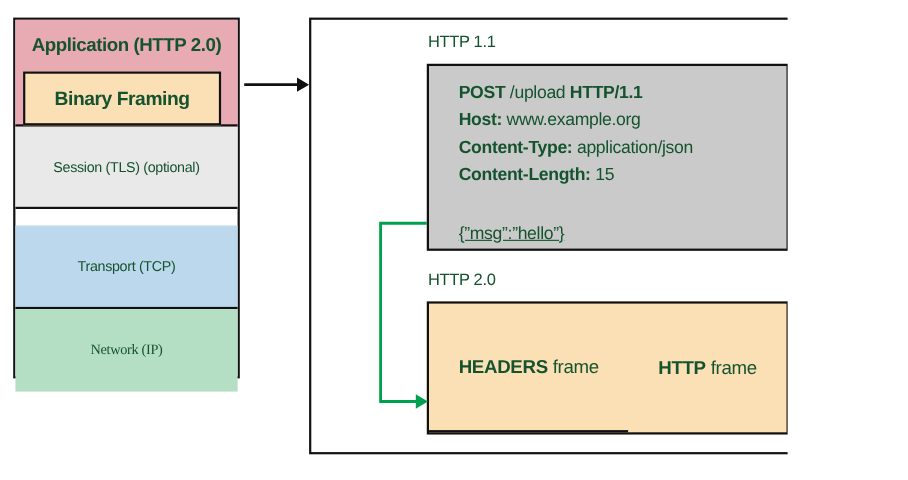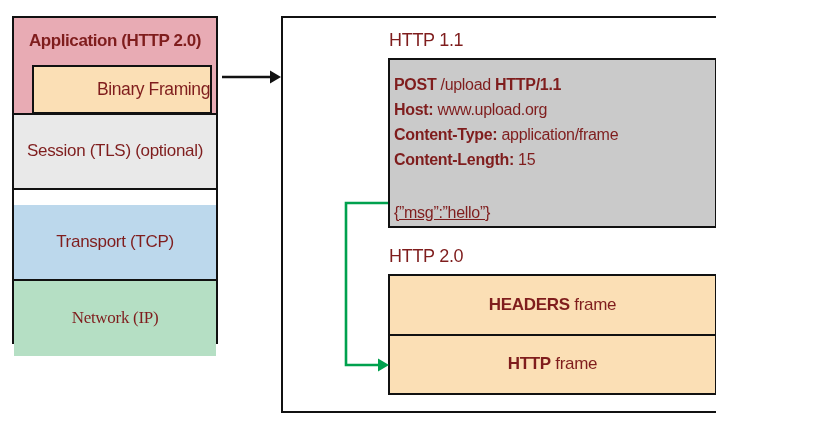--- a/index.html
+++ b/index.html
@@ -1,76 +1,76 @@
 <!DOCTYPE html>
 <html><head>
 <meta charset="utf-8">
 <style>
   html,body{margin:0;padding:0;background:#ffffff;}
   .canvas{
     position:relative;
     width:716px;height:436px;
     background:#ffffff;
     font-family:"Liberation Sans", sans-serif;
-    color:#7f1d1d;
+    color:#14532d;
     overflow:hidden;
   }
   .abs{position:absolute;box-sizing:border-box;}
 
   
   .stack{
     left:12px;top:16px;width:206px;height:328px;
     border:2.5px solid #111;
     background:#fff;
   }
   .layer{width:100%;box-sizing:border-box;display:flex;align-items:center;justify-content:center;}
   .layer-app{height:96.5px;border-bottom:2.5px solid #111;background:#e8abb4;position:relative;display:block;}
   .layer-session{height:75px;border-bottom:2.5px solid #111;background:#e9e9e9;}
   .layer-transport{height:76px;border-bottom:2.5px solid #111;background:#bcd8ec;margin-top:15px;}
   .layer-network{height:75.5px;background:#b5dfc4;font-family:Liberation Serif, serif;}
   .layer-label{
-    font-size:17px;letter-spacing:-0.3px;white-space:pre;
+    font-size:13px;letter-spacing:-0.3px;white-space:pre;
   }
   .app-title{
     position:absolute;left:0;right:0;top:0;height:46px;
     display:flex;align-items:center;justify-content:center;
     font-weight:bold;font-size:17px;letter-spacing:-0.4px;white-space:pre;
   }
   .binary-box{
-    position:absolute;left:18px;top:46.5px;width:180px;height:49px;
+    position:absolute;left:7px;top:46.5px;width:180px;height:49px;
     border:2.5px solid #111;background:#fbdfb5;box-sizing:border-box;
-    display:flex;align-items:center;justify-content:flex-end;
-    font-weight:normal;font-size:17.5px;letter-spacing:-0.4px;white-space:pre;
+    display:flex;align-items:center;justify-content:center;
+    font-weight:bold;font-size:17.5px;letter-spacing:-0.4px;white-space:pre;
   }
 
   
   .detail-panel{
     left:281px;top:16px;width:527px;height:397px;
     border:2.5px solid #111;background:#fff;
   }
   .mini-label{
-    font-size:18px;letter-spacing:-0.3px;white-space:pre;
+    font-size:15px;letter-spacing:-0.3px;white-space:pre;
   }
   .http11-label{left:389px;top:30px;}
   .http20-label{left:389px;top:246px;}
 
   .request-box{
     left:388px;top:58px;width:329px;height:170px;
     border:2.5px solid #111;background:#cacaca;
-    padding:12px 4px;
+    padding:12px 27px;
     font-size:16px;line-height:25px;letter-spacing:-0.3px;
   }
   .req-line{white-space:pre-wrap;}
   .req-line b{letter-spacing:-0.3px;}
   .req-body{white-space:pre-wrap;margin-top:28px;text-decoration:underline;}
 
   .frames-box{
     left:388px;top:274px;width:329px;height:121px;
     border:2.5px solid #111;background:#fbdfb5;
-    display:flex;flex-direction:column;
+    display:flex;flex-direction:row;
   }
   .frame-row{
     box-sizing:border-box;flex:1 1 auto;
     display:flex;align-items:center;justify-content:center;
     font-size:17px;letter-spacing:-0.3px;white-space:pre;
   }
   .frame-row.first{border-bottom:2.5px solid #111;}
 
   
   .overlay{position:absolute;left:0;top:0;width:825px;height:436px;pointer-events:none;}
@@ -97,22 +97,22 @@
       <span class="layer-label">Network (IP)</span>
     </div>
   </div>
 
   <div class="abs detail-panel"></div>
 
   <div class="abs mini-label http11-label">HTTP 1.1</div>
 
   <div class="abs request-box">
     <div class="req-line"><b>POST</b><span> /upload </span><b>HTTP/1.1</b></div>
-    <div class="req-line"><b>Host:</b><span> www.upload.org</span></div>
-    <div class="req-line"><b>Content-Type:</b><span> application/frame</span></div>
+    <div class="req-line"><b>Host:</b><span> www.example.org</span></div>
+    <div class="req-line"><b>Content-Type:</b><span> application/json</span></div>
     <div class="req-line"><b>Content-Length:</b><span> 15</span></div>
     <div class="req-line req-body">{”msg”:”hello”}</div>
   </div>
 
   <div class="abs mini-label http20-label">HTTP 2.0</div>
 
   <div class="abs frames-box">
     <div class="frame-row first"><b>HEADERS</b><span> frame</span></div>
     <div class="frame-row"><b>HTTP</b><span> frame</span></div>
   </div>

